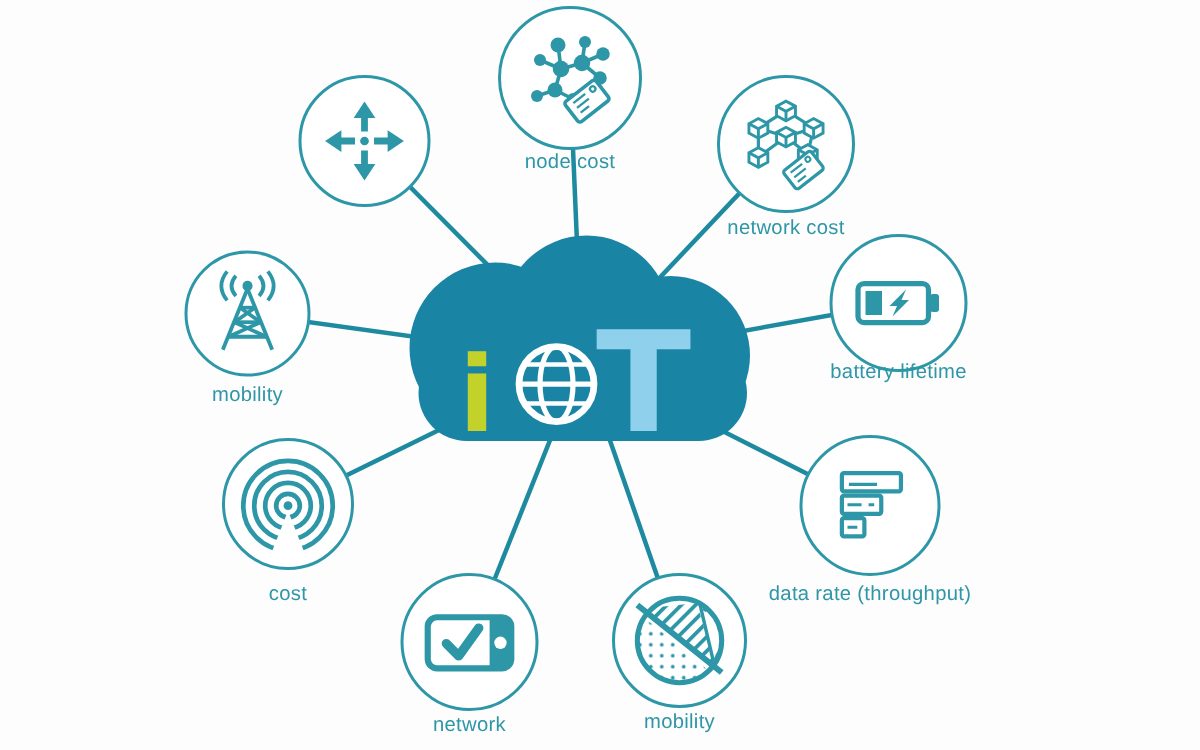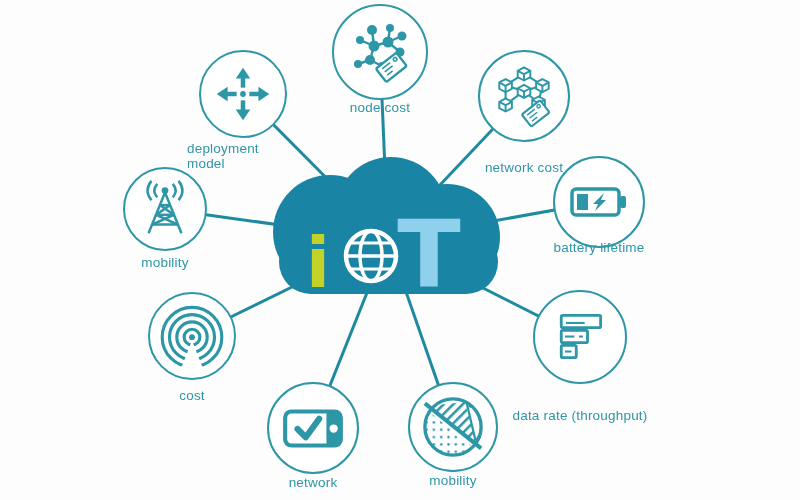--- a/index.html
+++ b/index.html
@@ -24,21 +24,21 @@
   .letter-i{fill:var(--letter-i);}
   .letter-t{fill:var(--letter-t);}
   .node{
     position:absolute;border-radius:50%;background:#fff;
     border:2.5px solid var(--accent);
     display:flex;align-items:center;justify-content:center;box-sizing:border-box;
   }
   .label{
     position:absolute;transform:translateX(-50%);
     color:var(--label-text);font-size:13.5px;line-height:15px;
-    text-align:left;white-space:nowrap;letter-spacing:.2px;
+    text-align:right;white-space:nowrap;letter-spacing:.2px;
   }
   .label.wrap{white-space:normal;width:112px;}
   .ic-st{stroke:var(--accent);fill:none;}
   .ic-fa{fill:var(--accent);}
   .ic-wf{stroke:var(--accent);fill:#fff;}
   svg{display:block;}
 </style>
 </head>
 <body>
 
@@ -84,21 +84,20 @@
       </g>
       <g class="ic-fa">
         <circle cx="32" cy="32" r="3.2"></circle>
         <polygon points="32,3 24,15 40,15"></polygon>
           <polygon points="32,61 24,49 40,49"></polygon>
         <polygon points="3,32 15,24 15,40"></polygon>
           <polygon points="61,32 49,24 49,40"></polygon>
       </g>
     </svg>
   </div>
-  <div class="label wrap" style="left:243px;top:141px">deployment model</div>
 
   <div class="node" style="left:332px;top:4px;width:96px;height:96px">
     <svg viewBox="0 0 64 64" width="64" height="64">
       <g class="ic-st" stroke-width="2.4">
         <line x1="12" y1="20" x2="26" y2="26"></line>
           <line x1="24" y1="10" x2="26" y2="26"></line>
         <line x1="26" y1="26" x2="40" y2="22"></line>
           <line x1="40" y1="22" x2="42" y2="8"></line>
         <line x1="40" y1="22" x2="54" y2="16"></line>
           <line x1="40" y1="22" x2="52" y2="32"></line>
@@ -160,21 +159,21 @@
         <rect class="ic-wf" x="32" y="42" width="24" height="16" rx="2" stroke-width="2.2"></rect>
         <circle class="ic-st" cx="51" cy="46" r="1.7" stroke-width="1.4"></circle>
         <g class="ic-st" stroke-width="1.5">
           <line x1="36" y1="46" x2="46" y2="46"></line>
             <line x1="36" y1="50" x2="46" y2="50"></line>
           <line x1="36" y1="54" x2="43" y2="54"></line>
         </g>
       </g>
     </svg>
   </div>
-  <div class="label" style="left:524px;top:160px">network cost</div>
+  <div class="label" style="left:524px;top:144px">network cost</div>
 
   <div class="node" style="left:553px;top:156px;width:92px;height:92px">
     <svg viewBox="0 0 64 64" width="64" height="64">
       <rect class="ic-wf" x="5" y="19" width="47" height="26" rx="4" stroke-width="3.5"></rect>
       <rect class="ic-fa" x="53" y="26" width="6" height="12" rx="2"></rect>
       <rect class="ic-fa" x="10" y="24" width="11" height="16"></rect>
       <polygon class="ic-fa" points="37,23 26,34 31,34 28,41 39,30 34,30"></polygon>
     </svg>
   </div>
   <div class="label" style="left:599px;top:240px">battery lifetime</div>
@@ -187,21 +186,21 @@
         <rect x="12" y="41" width="16" height="13" rx="1.5"></rect>
       </g>
       <g class="ic-st" stroke-width="2.2">
         <line x1="17" y1="17" x2="37" y2="17"></line>
         <line x1="16" y1="31.5" x2="26" y2="31.5"></line>
           <line x1="31" y1="31.5" x2="35" y2="31.5"></line>
         <line x1="16" y1="47.5" x2="23" y2="47.5"></line>
       </g>
     </svg>
   </div>
-  <div class="label" style="left:580px;top:408px">data rate (throughput)</div>
+  <div class="label" style="left:580px;top:388px">data rate (throughput)</div>
 
   <div class="node" style="left:408px;top:382px;width:90px;height:90px">
     <svg viewBox="0 0 64 64" width="72" height="72">
       <defs>
         <clipPath id="latclip">
             <circle cx="32" cy="32" r="25"></circle>
           </clipPath>
         <pattern id="lathatch" width="6" height="6" patternUnits="userSpaceOnUse" patternTransform="rotate(45)">
           <rect width="6" height="6" fill="#fff"></rect>
           <line x1="1" y1="0" x2="1" y2="6" class="ic-st" stroke-width="2.5"></line>

